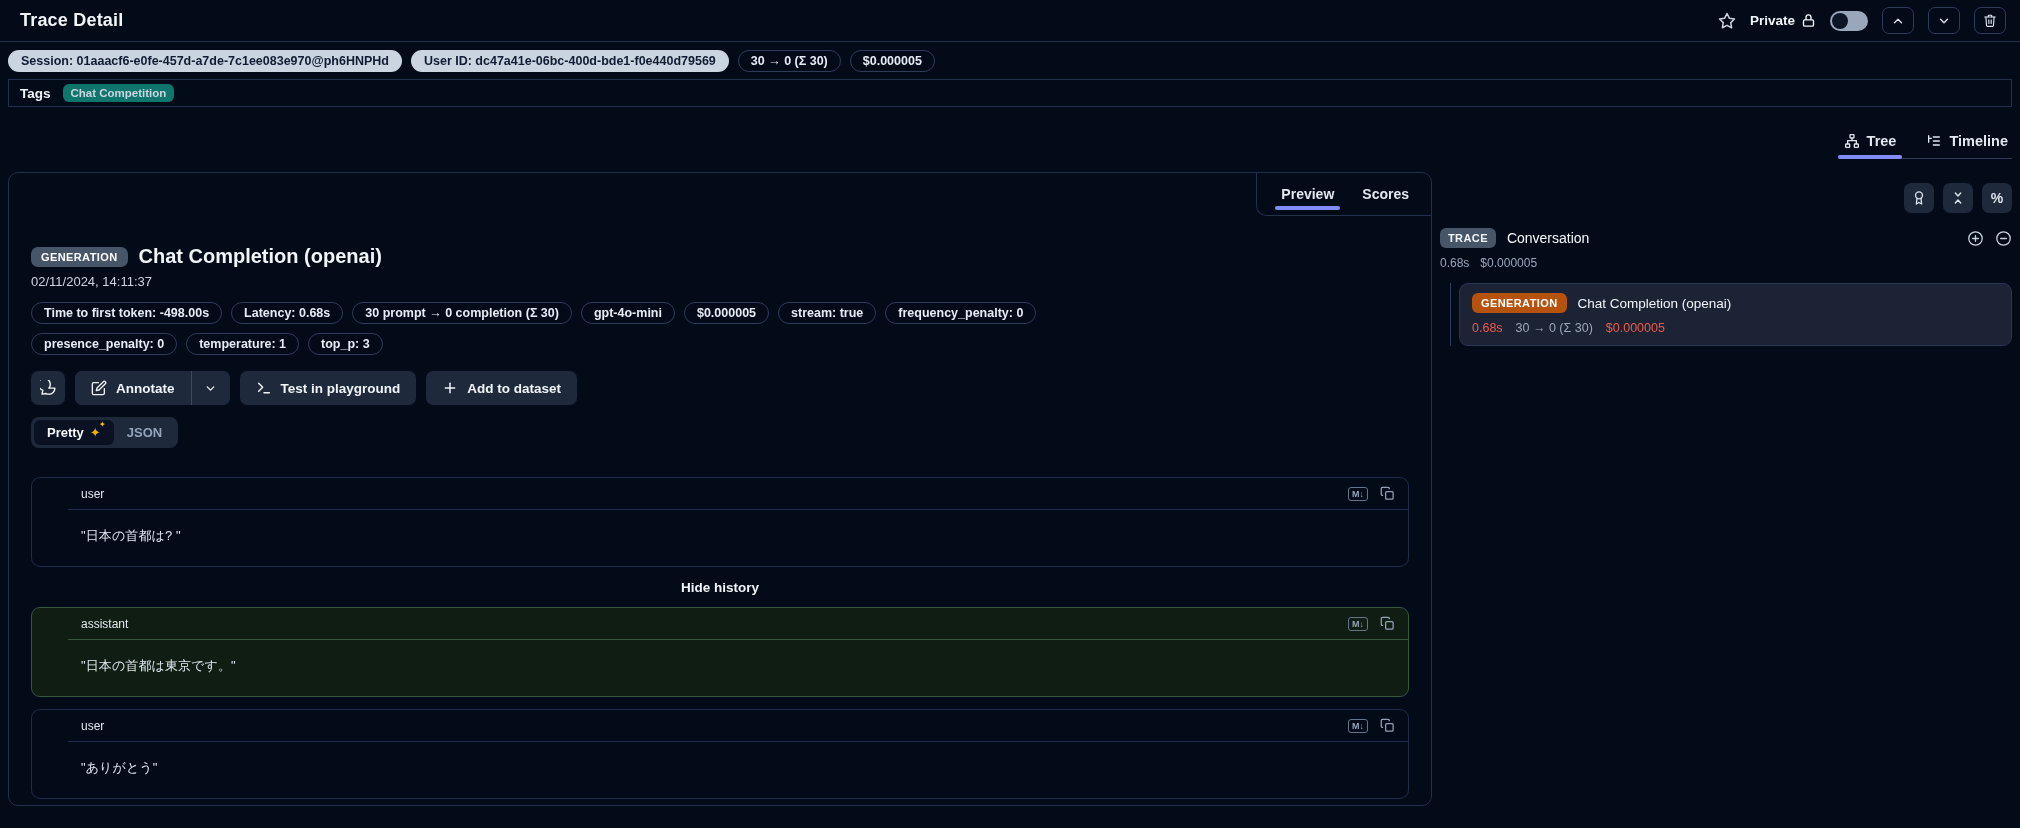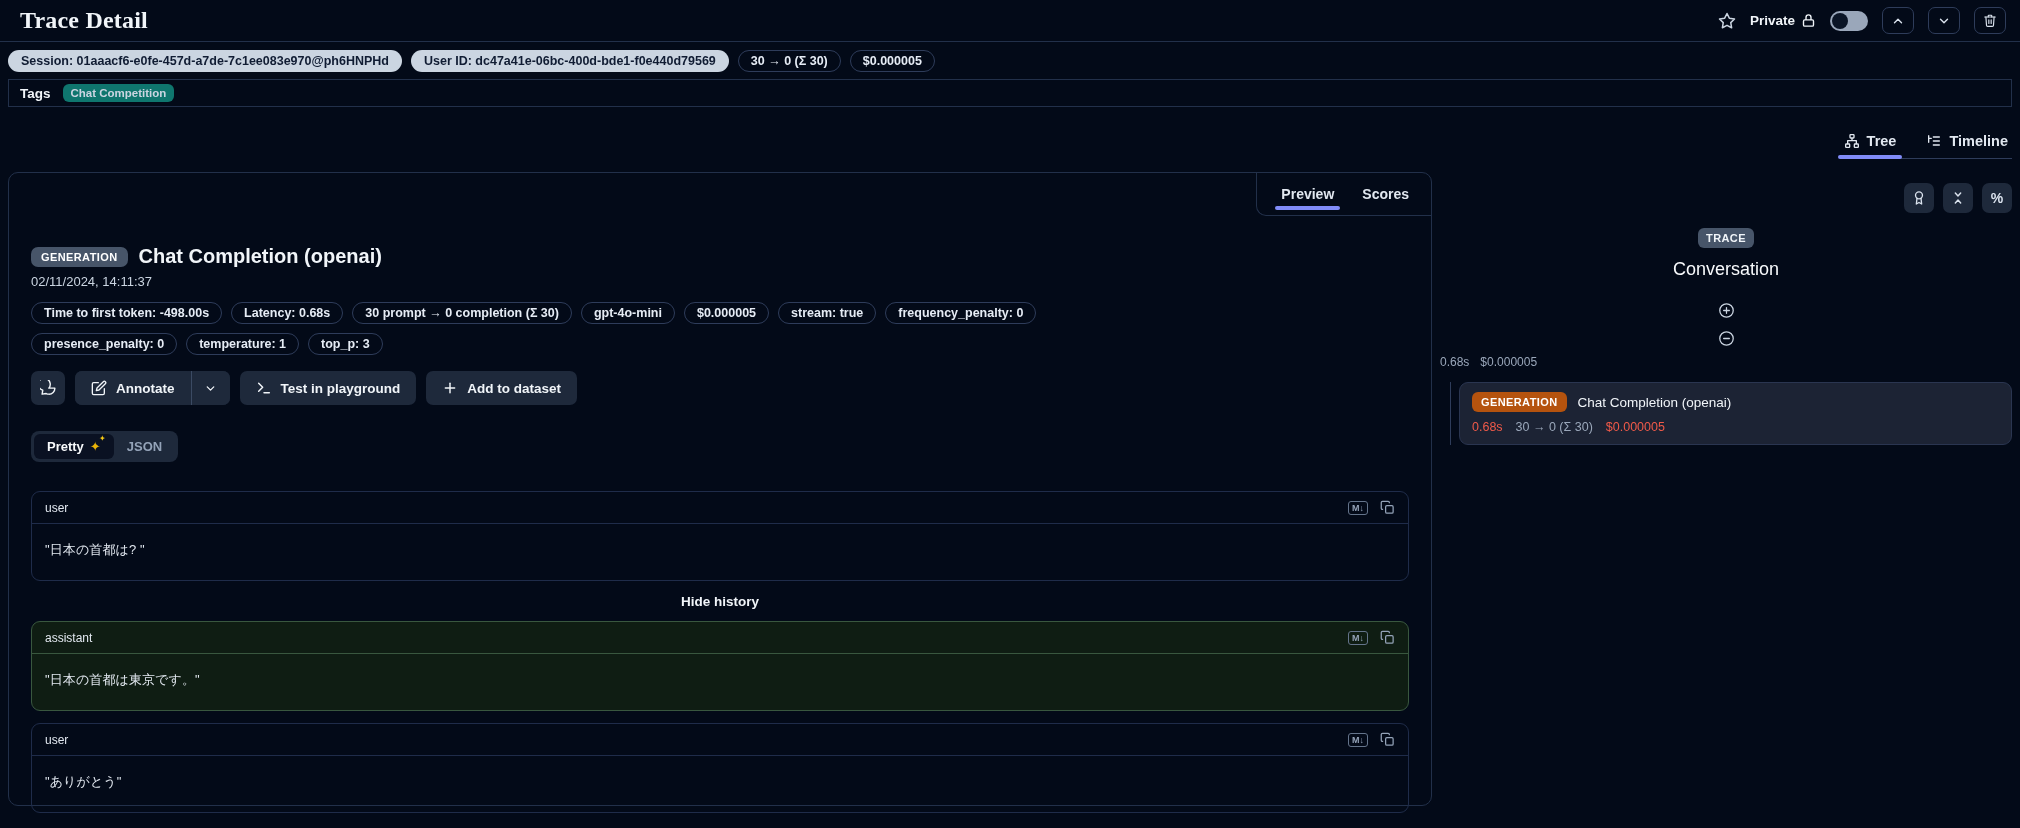--- a/index.html
+++ b/index.html
@@ -12,21 +12,21 @@
   }
   svg { display:block; }
 
   
   .topbar {
     height:42px;
     display:flex; align-items:center; justify-content:space-between;
     padding:0 14px 0 20px;
     border-bottom:1px solid #22304a;
   }
-  .page-title { font-size:24px; font-weight:bold; letter-spacing:.2px;font-family:Liberation Serif, serif; }
+  .page-title { font-size:18px; font-weight:bold; letter-spacing:.2px; }
   .topbar-right { display:flex; align-items:center; gap:14px; }
   .icon-plain { color:#cbd5e1; background:none; border:none; cursor:pointer; display:flex; align-items:center; }
   .privacy { display:flex; align-items:center; gap:6px; font-size:13.5px; font-weight:600; color:#f1f5f9; }
   .toggle { width:38px; height:20px; border-radius:999px; background:#9aa7ba; position:relative; cursor:pointer; }
   .toggle .knob { position:absolute; left:2px; top:2px; width:16px; height:16px; border-radius:50%; background:#0b1526; }
   .sq-btn {
     width:32px; height:27px; border-radius:7px;
     border:1px solid #2e3c5a; background:transparent; color:#dbe3ee;
     display:flex; align-items:center; justify-content:center; cursor:pointer;
   }
@@ -100,33 +100,33 @@
     display:flex; align-items:center; gap:9px; padding:0 16px;
     font-size:13.5px; font-weight:600; font-family:inherit; cursor:pointer;
   }
   .act-icon-btn { width:34px; padding:0; justify-content:center; }
   .split { display:flex; background:#1e293b; border-radius:7px; height:34px; overflow:hidden; }
   .split .act-btn { border-radius:4px; }
   .split-divider { width:1px; background:#3b4a63; margin:0; }
   .split-caret { width:38px; padding:0; justify-content:center; }
 
   
-  .seg { margin-top:26px; display:inline-flex; background:#1e293b; border-radius:8px; padding:3px; }
+  .seg { margin-top:12px; display:inline-flex; background:#1e293b; border-radius:8px; padding:3px; }
   .seg-item {
     border:none; background:transparent; color:#94a3b8; font-size:13px; font-weight:600;
     padding:5px 13px; border-radius:6px; display:flex; align-items:center; gap:6px;
     font-family:inherit; cursor:pointer;
   }
   .seg-item.active { background:#0a1122; color:#f8fafc; }
   .sparkle { color:#eab308; font-size:13px; line-height:1; position:relative; }
   .sparkle .mini { position:absolute; top:-5px; right:-5px; font-size:8px; color:#facc15; }
 
   
   .messages { margin-top:29px; }
-  .msg-card { border:1px solid #1f2c4a; border-radius:9px; background:transparent; }
+  .msg-card { border:1px solid #1f2c4a; border-radius:9px; background:transparent;padding-left:36px; }
   .msg-card.assistant { background:#0f1d13; border-color:#39573f; }
   .msg-head {
     display:flex; align-items:center; justify-content:space-between;
     padding:8px 13px; border-bottom:1px solid #1f2c4a;
   }
   .msg-card.assistant .msg-head { border-bottom-color:#39573f; }
   .msg-role { font-size:12px; color:#e2e8f0; }
   .msg-tools { display:flex; align-items:center; gap:12px; color:#94a3b8; }
   .md-icon {
     font-size:9px; font-weight:bold; border:1px solid #64748b; border-radius:3px;
@@ -138,26 +138,26 @@
   .msg-gap { margin-top:12px; }
 
   
   .sidebar { flex:1; padding-top:11px; min-width:0; }
   .tree-toolbar { display:flex; justify-content:flex-end; gap:9px; }
   .tool-btn {
     width:30px; height:30px; background:#1e293b; border:none; border-radius:7px;
     color:#dbe3ee; display:flex; align-items:center; justify-content:center; cursor:pointer;
     font-size:14px; font-weight:bold; font-family:inherit;
   }
-  .trace-row { margin-top:15px; display:flex; align-items:center; gap:11px;flex-direction:column; }
+  .trace-row { margin-top:15px; display:flex; align-items:center; gap:11px; }
   .trace-badge {
     background:#475569; color:#f1f5f9; font-size:11px; font-weight:bold; letter-spacing:.4px;
     padding:4px 8px; border-radius:6px;
   }
-  .trace-title { font-size:18px; color:#f8fafc; }
+  .trace-title { font-size:14px; color:#f8fafc; }
   .trace-row .spacer { flex:1; }
   .circ-btn { background:none; border:none; color:#cbd5e1; cursor:pointer; padding:0; }
   .trace-metrics { margin-top:8px; display:flex; gap:11px; font-size:12px; color:#9aa7ba; }
 
   .node-row { margin-top:13px; display:flex; align-items:stretch; }
   .node-guide { width:1px; background:#2e3c5a; margin-left:10px; margin-right:8px; }
   .node-card {
     flex:1; background:#1c2334; border:1px solid #2a3550; border-radius:9px;
     padding:9px 12px 10px 12px; cursor:pointer;
   }

